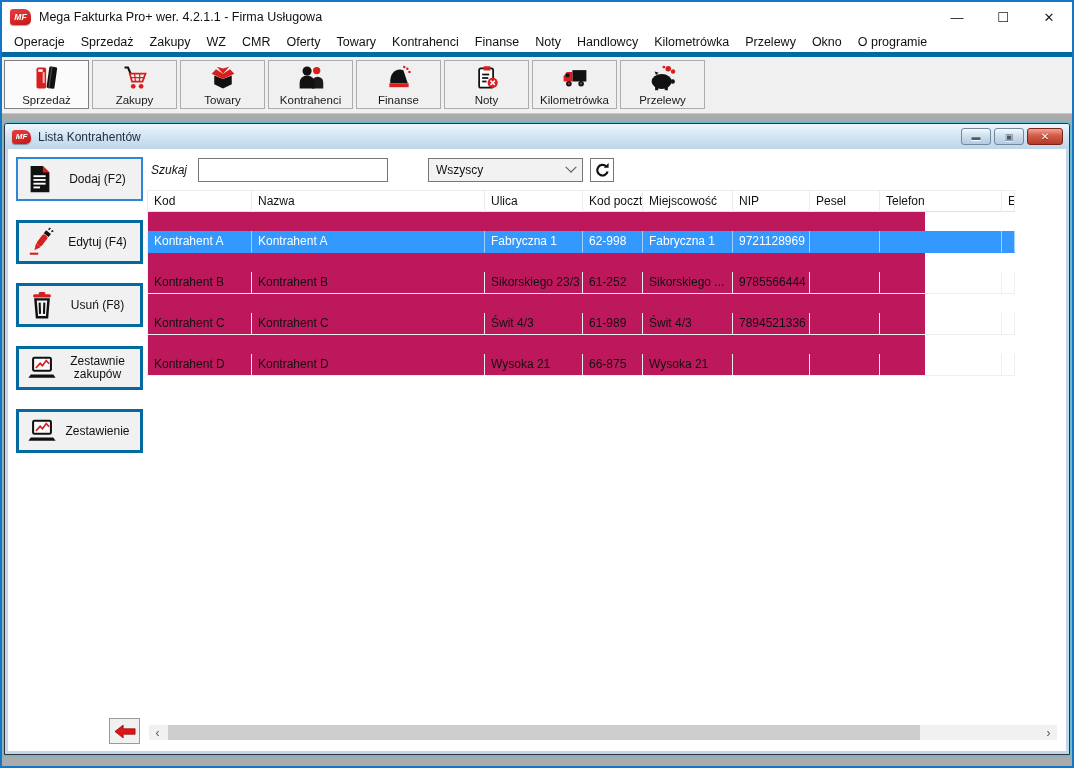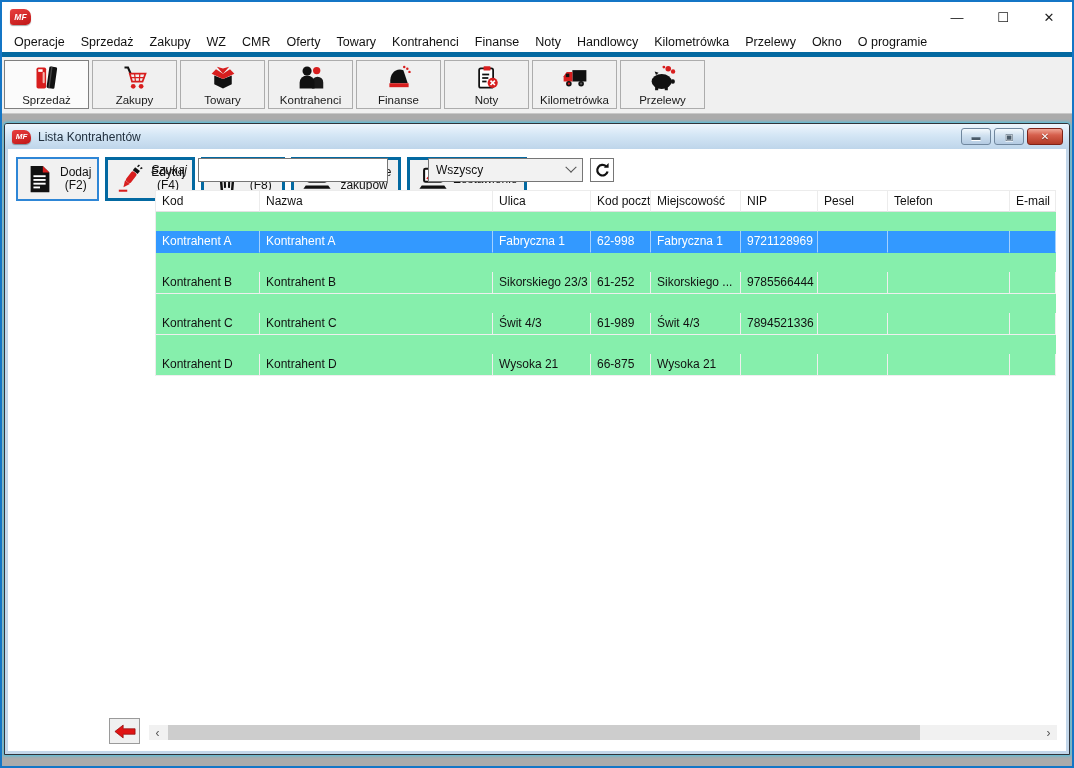--- a/index.html
+++ b/index.html
@@ -32,37 +32,37 @@
   .child-titlebar { height:25px; display:flex; align-items:center; padding:0 4px 0 7px; background:linear-gradient(#eef6fd,#d4e6f5 45%,#bed5ea); border-radius:2px 2px 0 0; }
   .child-titlebar .mf-logo { width:19px; height:14px; font-size:8px; }
   .child-title-text { margin-left:7px; font-size:12px; color:#22303e; }
   .child-controls { margin-left:auto; display:flex; gap:3px; padding-right:2px; }
   .cbtn { width:30px; height:17px; border-radius:3px; display:flex; align-items:center; justify-content:center; font-size:9px; border:1px solid #70879e; background:linear-gradient(#f4f9fd,#cfe0ef 45%,#b4cbe2); color:#4a5a68; text-shadow:0 1px 0 #fff; }
   .cbtn.close { width:36px; border:1px solid #7e2317; background:linear-gradient(#f0a696,#d6604d 40%,#b33a26); color:#fff; text-shadow:0 1px 1px rgba(0,0,0,.5); font-size:10px; font-weight:bold; }
 
   .child-body { position:absolute; left:3px; right:3px; top:25px; bottom:3px; background:#fff; overflow:hidden; }
 
   
-  .sidebar { position:absolute; left:8px; top:8px; width:127px; display:flex; flex-direction:row; gap:6px;border-radius:28px; }
+  .sidebar { position:absolute; left:8px; top:8px; width:127px; display:flex; flex-direction:column; gap:19px;border-radius:28px; }
   .side-btn { height:44px; background:#f1f1f1; border:3px solid #0369a1; display:flex; align-items:center; padding:2px 7px 2px 5px; }
   .side-btn.selected { border:2px solid #2e86d6; padding:1px 6px 1px 4px; }
   .side-btn .icon { width:36px; display:flex; align-items:center; justify-content:center; flex:0 0 auto; }
   .side-btn .slabel { flex:1; text-align:center; font-size:12px; line-height:13px; padding-left:2px; }
 
   
   .search-row { position:absolute; left:143px; top:8px; height:26px; display:flex; align-items:center; }
   .search-label { font-size:12px; margin-right:11px;font-style:italic; }
   .search-input { width:190px; height:24px; border:1px solid #767676; padding:0 5px; font-size:12px; font-family:inherit; outline:none; }
   .filter-select { margin-left:40px; width:155px; height:24px; border:1px solid #767676; background:#f2f2f2; display:flex; align-items:center; padding:0 7px; }
   .filter-select .fvalue { flex:1; font-size:12px; }
   .chev { width:8px; height:8px; border-right:1.7px solid #555; border-bottom:1.7px solid #555; transform:rotate(45deg) translate(-2px,-2px); }
   .refresh-btn { margin-left:7px; width:24px; height:24px; border:1px solid #767676; background:#fff; display:flex; align-items:center; justify-content:center; }
 
   
-  .table { position:absolute; left:147px; top:41px; width:901px; background:#86efac; border-left:1px solid #ececec; }
+  .table { position:absolute; left:139px; top:41px; width:778px; background:#be185d; border-left:1px solid #ececec; }
   .thead-row, .trow { display:grid; grid-template-columns:104px 233px 98px 60px 90px 77px 70px 122px 1fr; }
   .hcell { height:22px; padding:3px 6px; border-top:1px solid #ececec; border-right:1px solid #ececec; border-bottom:1px solid #e2e2e2; font-size:12px; white-space:nowrap; overflow:hidden; background:#fff; }
   .cell { height:22px; padding:3px 6px; border-right:1px solid #efefef; border-bottom:1px solid #efefef; font-size:12px; white-space:nowrap; overflow:hidden;margin-top:19px; }
   .trow.selected .cell { background:#3399ff; color:#fff; border-right-color:rgba(255,255,255,.55); border-bottom-color:#3399ff; }
 
   
   .back-btn { position:absolute; left:101px; bottom:7px; width:31px; height:26px; background:#f0f0f0; border:1px solid #9a9a9a; display:flex; align-items:center; justify-content:center; }
   .hscroll { position:absolute; left:141px; right:9px; bottom:11px; height:15px; display:flex; background:#f1f1f1; }
   .harrow { width:17px; height:15px; display:flex; align-items:center; justify-content:center; color:#555; font-size:12px; line-height:1; }
   .htrack { flex:1; position:relative; }
@@ -71,20 +71,21 @@
   svg { display:block; }
   .clickable { cursor:pointer; }
 </style>
 </head>
 <body>
 
 <div class="app">
 
   <div class="titlebar">
     <span class="mf-logo">MF</span>
+    <span class="title-text">Mega Fakturka Pro+ wer. 4.2.1.1 - Firma Usługowa</span>
     <div class="win-controls">
       <div class="win-btn clickable">—</div>
       <div class="win-btn clickable">☐</div>
       <div class="win-btn clickable">✕</div>
     </div>
   </div>
 
   <div class="menubar">
 
   <div class="menu-item clickable">Operacje</div>

